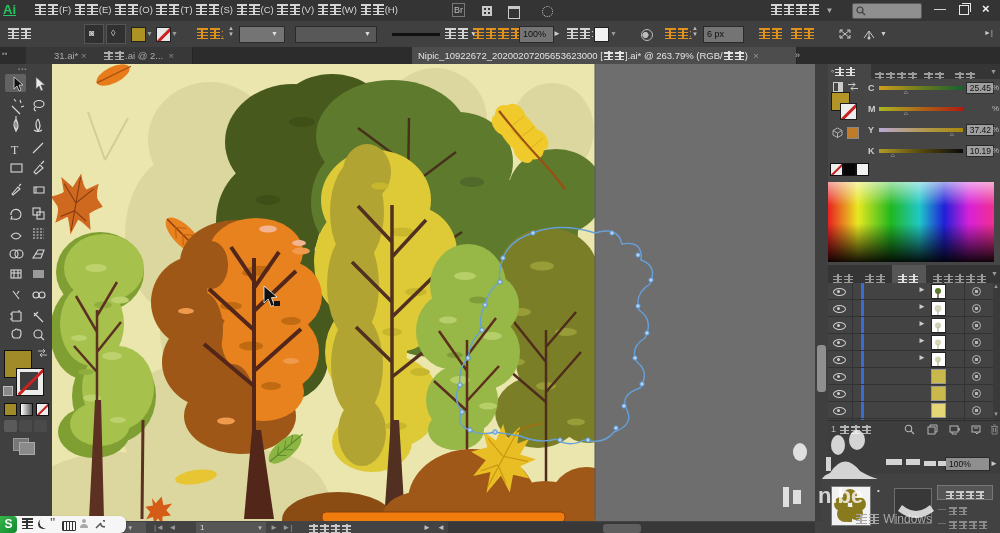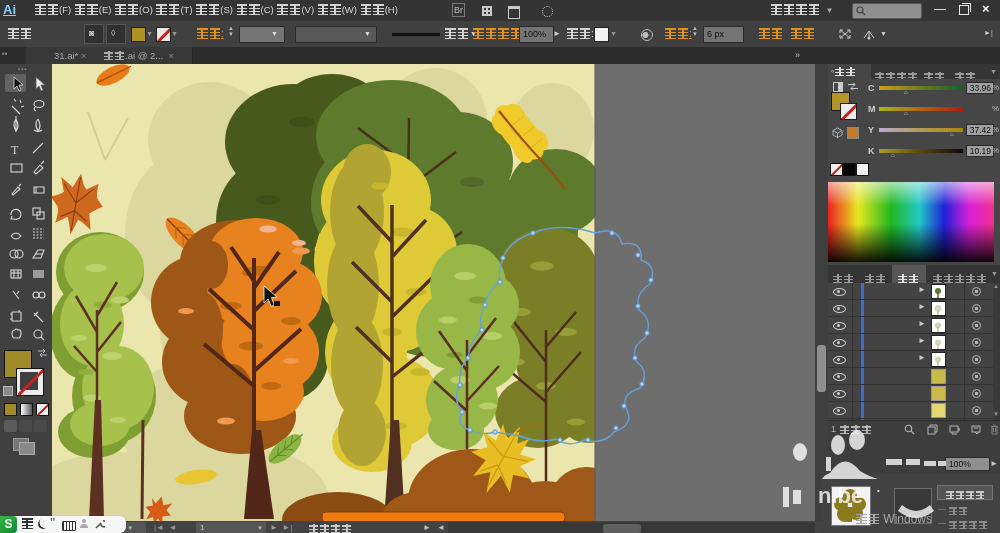--- a/index.html
+++ b/index.html
@@ -31,21 +31,21 @@
 .vbox{background:#9f9f9f;color:#111;font-size:8.5px;text-align:right;padding:0 2px;position:absolute;height:10px;line-height:10px;border:1px solid #2a2a2a;}
 .lrow{position:absolute;left:0;width:165px;height:16px;border-bottom:1px solid #333;}
 .eyei{position:absolute;left:5px;top:5px;width:11px;height:6px;border:1px solid #cfcfcf;border-radius:50%;}
 .eyed{position:absolute;left:3px;top:1px;width:3px;height:3px;border-radius:50%;background:#cfcfcf;}
 .tri{position:absolute;left:90px;top:2px;font-size:8px;color:#ccc;}
 .thm{position:absolute;left:103px;top:1px;width:13px;height:13px;background:#fff;border:1px solid #222;}
 .tgt{position:absolute;left:144px;top:4px;width:7px;height:7px;border:1px solid #b5b5b5;border-radius:50%;background:radial-gradient(circle,#b5b5b5 0 1.5px,transparent 2px);}
 </style></head>
 <body>
 <div class="abs" id="menubar">
- <span class="abs" style="left:3px;top:2px;font-size:13px;font-weight:bold;color:#7dd3fc;text-decoration:underline;">Ai</span>
+ <span class="abs" style="left:3px;top:2px;font-size:13px;font-weight:bold;color:#22c55e;text-decoration:underline;">Ai</span>
  <span class="abs" style="left:34px;top:4px;color:#d6d6d6;font-size:9.5px;white-space:nowrap;">
   <span class="h"></span><span class="h"></span>(F)&nbsp;<span class="h"></span><span class="h"></span>(E)&nbsp;<span class="h"></span><span class="h"></span>(O)&nbsp;<span class="h"></span><span class="h"></span>(T)&nbsp;<span class="h"></span><span class="h"></span>(S)&nbsp;<span class="h"></span><span class="h"></span>(C)&nbsp;<span class="h"></span><span class="h"></span>(V)&nbsp;<span class="h"></span><span class="h"></span>(W)&nbsp;<span class="h"></span><span class="h"></span>(H)
  </span>
  <span class="abs" style="left:452px;top:3px;color:#bdbdbd;font-size:9px;border:1px solid #777;padding:0 1px;height:12px;line-height:12px;">Br</span>
  <div class="abs" style="left:482px;top:6px;width:10px;height:10px;background:repeating-linear-gradient(0deg,#c9c9c9 0 2px,transparent 2px 4px),repeating-linear-gradient(90deg,#c9c9c9 0 2px,transparent 2px 4px);"></div>
  <div class="abs" style="left:508px;top:6px;width:10px;height:9px;border:1px solid #c9c9c9;border-top-width:3px;"></div>
  <div class="abs" style="left:542px;top:6px;width:9px;height:9px;border:1.5px dotted #c9c9c9;border-radius:50%;"></div>
  <span class="abs" style="left:770px;top:4px;color:#d0d0d0;font-size:10px;"><span class="h"></span><span class="h"></span><span class="h"></span><span class="h"></span>&nbsp;&nbsp;<span style="font-size:8px;color:#aaa;">▼</span></span>
  <div class="abs" style="left:852px;top:3px;width:68px;height:14px;background:#8f8f8f;border:1px solid #5a5a5a;border-radius:2px;">
    <svg style="position:absolute;left:3px;top:2px;" width="10" height="10">
@@ -101,20 +101,21 @@
       <path d="M2,10 L7,3 L12,10 M7,3 l0,7" stroke="#c9c9c9" stroke-width="1" fill="none"></path>
       <circle cx="7" cy="10" r="1.5" fill="#c9c9c9"></circle>
     </svg>
  <span class="abs" style="left:880px;top:9px;color:#ccc;font-size:7px;">▼</span>
  <span class="abs" style="left:984px;top:8px;color:#c9c9c9;font-size:7px;">►|</span>
 </div>
 <div class="abs" id="tabbar">
  <span class="abs" style="left:2px;top:2px;color:#888;font-size:8px;">▪▪</span>
  <div class="tab" style="left:26px;width:63px;padding-left:28px;">31.ai* <span style="color:#888">×</span></div>
  <div class="tab" style="left:97px;width:83px;"><span class="h s9" style="--c:#ababab"></span><span class="h s9" style="--c:#ababab"></span>.ai @ 2...&nbsp;&nbsp;<span style="color:#888">×</span></div>
+ <div class="tab active" style="left:412px;width:372px;">Nipic_10922672_20200207205653623000 [<span class="h s9" style="--c:#e3e3e3"></span><span class="h s9" style="--c:#e3e3e3"></span>].ai* @ 263.79% (RGB/<span class="h s9" style="--c:#e3e3e3"></span><span class="h s9" style="--c:#e3e3e3"></span>)&nbsp;&nbsp;<span style="color:#999">×</span></div>
  <span class="abs" style="left:795px;top:3px;color:#bbb;font-size:9px;">»</span>
 </div>
 <div class="abs" id="toolbar">
  <div style="position:absolute;left:18px;top:2px;color:#8a8a8a;font-size:6px;letter-spacing:1px;">▪▪▪</div>
  <svg class="abs" style="left:0;top:8px;" width="52" height="290" viewBox="0 0 52 290">
   <rect x="5" y="2" width="21" height="18" rx="2" fill="#626262"></rect>
   <g stroke="#d8d8d8" fill="none" stroke-width="1.1">
    <path d="M14,5 l0,12 l3,-3 l2,5 l2,-1 l-2,-5 l4,0 z" fill="#111" stroke="#eee" stroke-width="0.7"></path>
    <path d="M36,5 l0,12 l3,-3 l2,5 l2,-1 l-2,-5 l4,0 z" fill="#e8e8e8" stroke="#555" stroke-width="0.7"></path>
    <path d="M12,34 l8,8 M20,28 l1,3 M14,27 l2,2.5 M24,34 l-3,1"></path>
@@ -508,21 +509,21 @@
         <div style="position:absolute;left:-3px;top:6px;width:24px;height:2.5px;background:#c92020;transform:rotate(-45deg);"></div>
       </div>
   <svg class="abs" style="left:4px;top:48px;" width="11" height="11">
         <path d="M5.5,1 L10,3.5 V8 L5.5,10.5 L1,8 V3.5 Z M1,3.5 L5.5,6 L10,3.5 M5.5,6 V10.5" stroke="#bbb" stroke-width="0.9" fill="none"></path>
       </svg>
   <div class="abs" style="left:19px;top:48px;width:10px;height:10px;background:#c07c28;border:1px solid #888;"></div>
 
   <span class="abs" style="left:40px;top:4px;color:#ccc;font-size:9px;font-weight:bold;">C</span>
   <div class="abs" style="left:51px;top:7px;width:84px;height:4px;background:linear-gradient(90deg,#cfa01c,#6d7b1e,#14632d);"></div>
   <span class="abs" style="left:76px;top:10px;color:#ddd;font-size:6px;">⌂</span>
-  <div class="vbox" style="left:138px;top:3px;width:22px;">33.96</div>
+  <div class="vbox" style="left:138px;top:3px;width:22px;">25.45</div>
       <span class="abs" style="left:164px;top:4px;color:#bbb;font-size:8px;">%</span>
   <span class="abs" style="left:40px;top:25px;color:#ccc;font-size:9px;font-weight:bold;">M</span>
   <div class="abs" style="left:51px;top:28px;width:84px;height:4px;background:linear-gradient(90deg,#a8b821,#b06417,#b01c10);"></div>
   <span class="abs" style="left:76px;top:31px;color:#ddd;font-size:6px;">⌂</span>
   <div class="vbox" style="left:138px;top:24px;width:22px;margin-left:38px;">34.39</div>
       <span class="abs" style="left:164px;top:25px;color:#bbb;font-size:8px;">%</span>
   <span class="abs" style="left:40px;top:46px;color:#ccc;font-size:9px;font-weight:bold;">Y</span>
   <div class="abs" style="left:51px;top:49px;width:84px;height:4px;background:linear-gradient(90deg,#b9a8d6,#b39a55,#a8880a);"></div>
   <span class="abs" style="left:122px;top:52px;color:#ddd;font-size:6px;">⌂</span>
   <div class="vbox" style="left:138px;top:45px;width:22px;">37.42</div>

